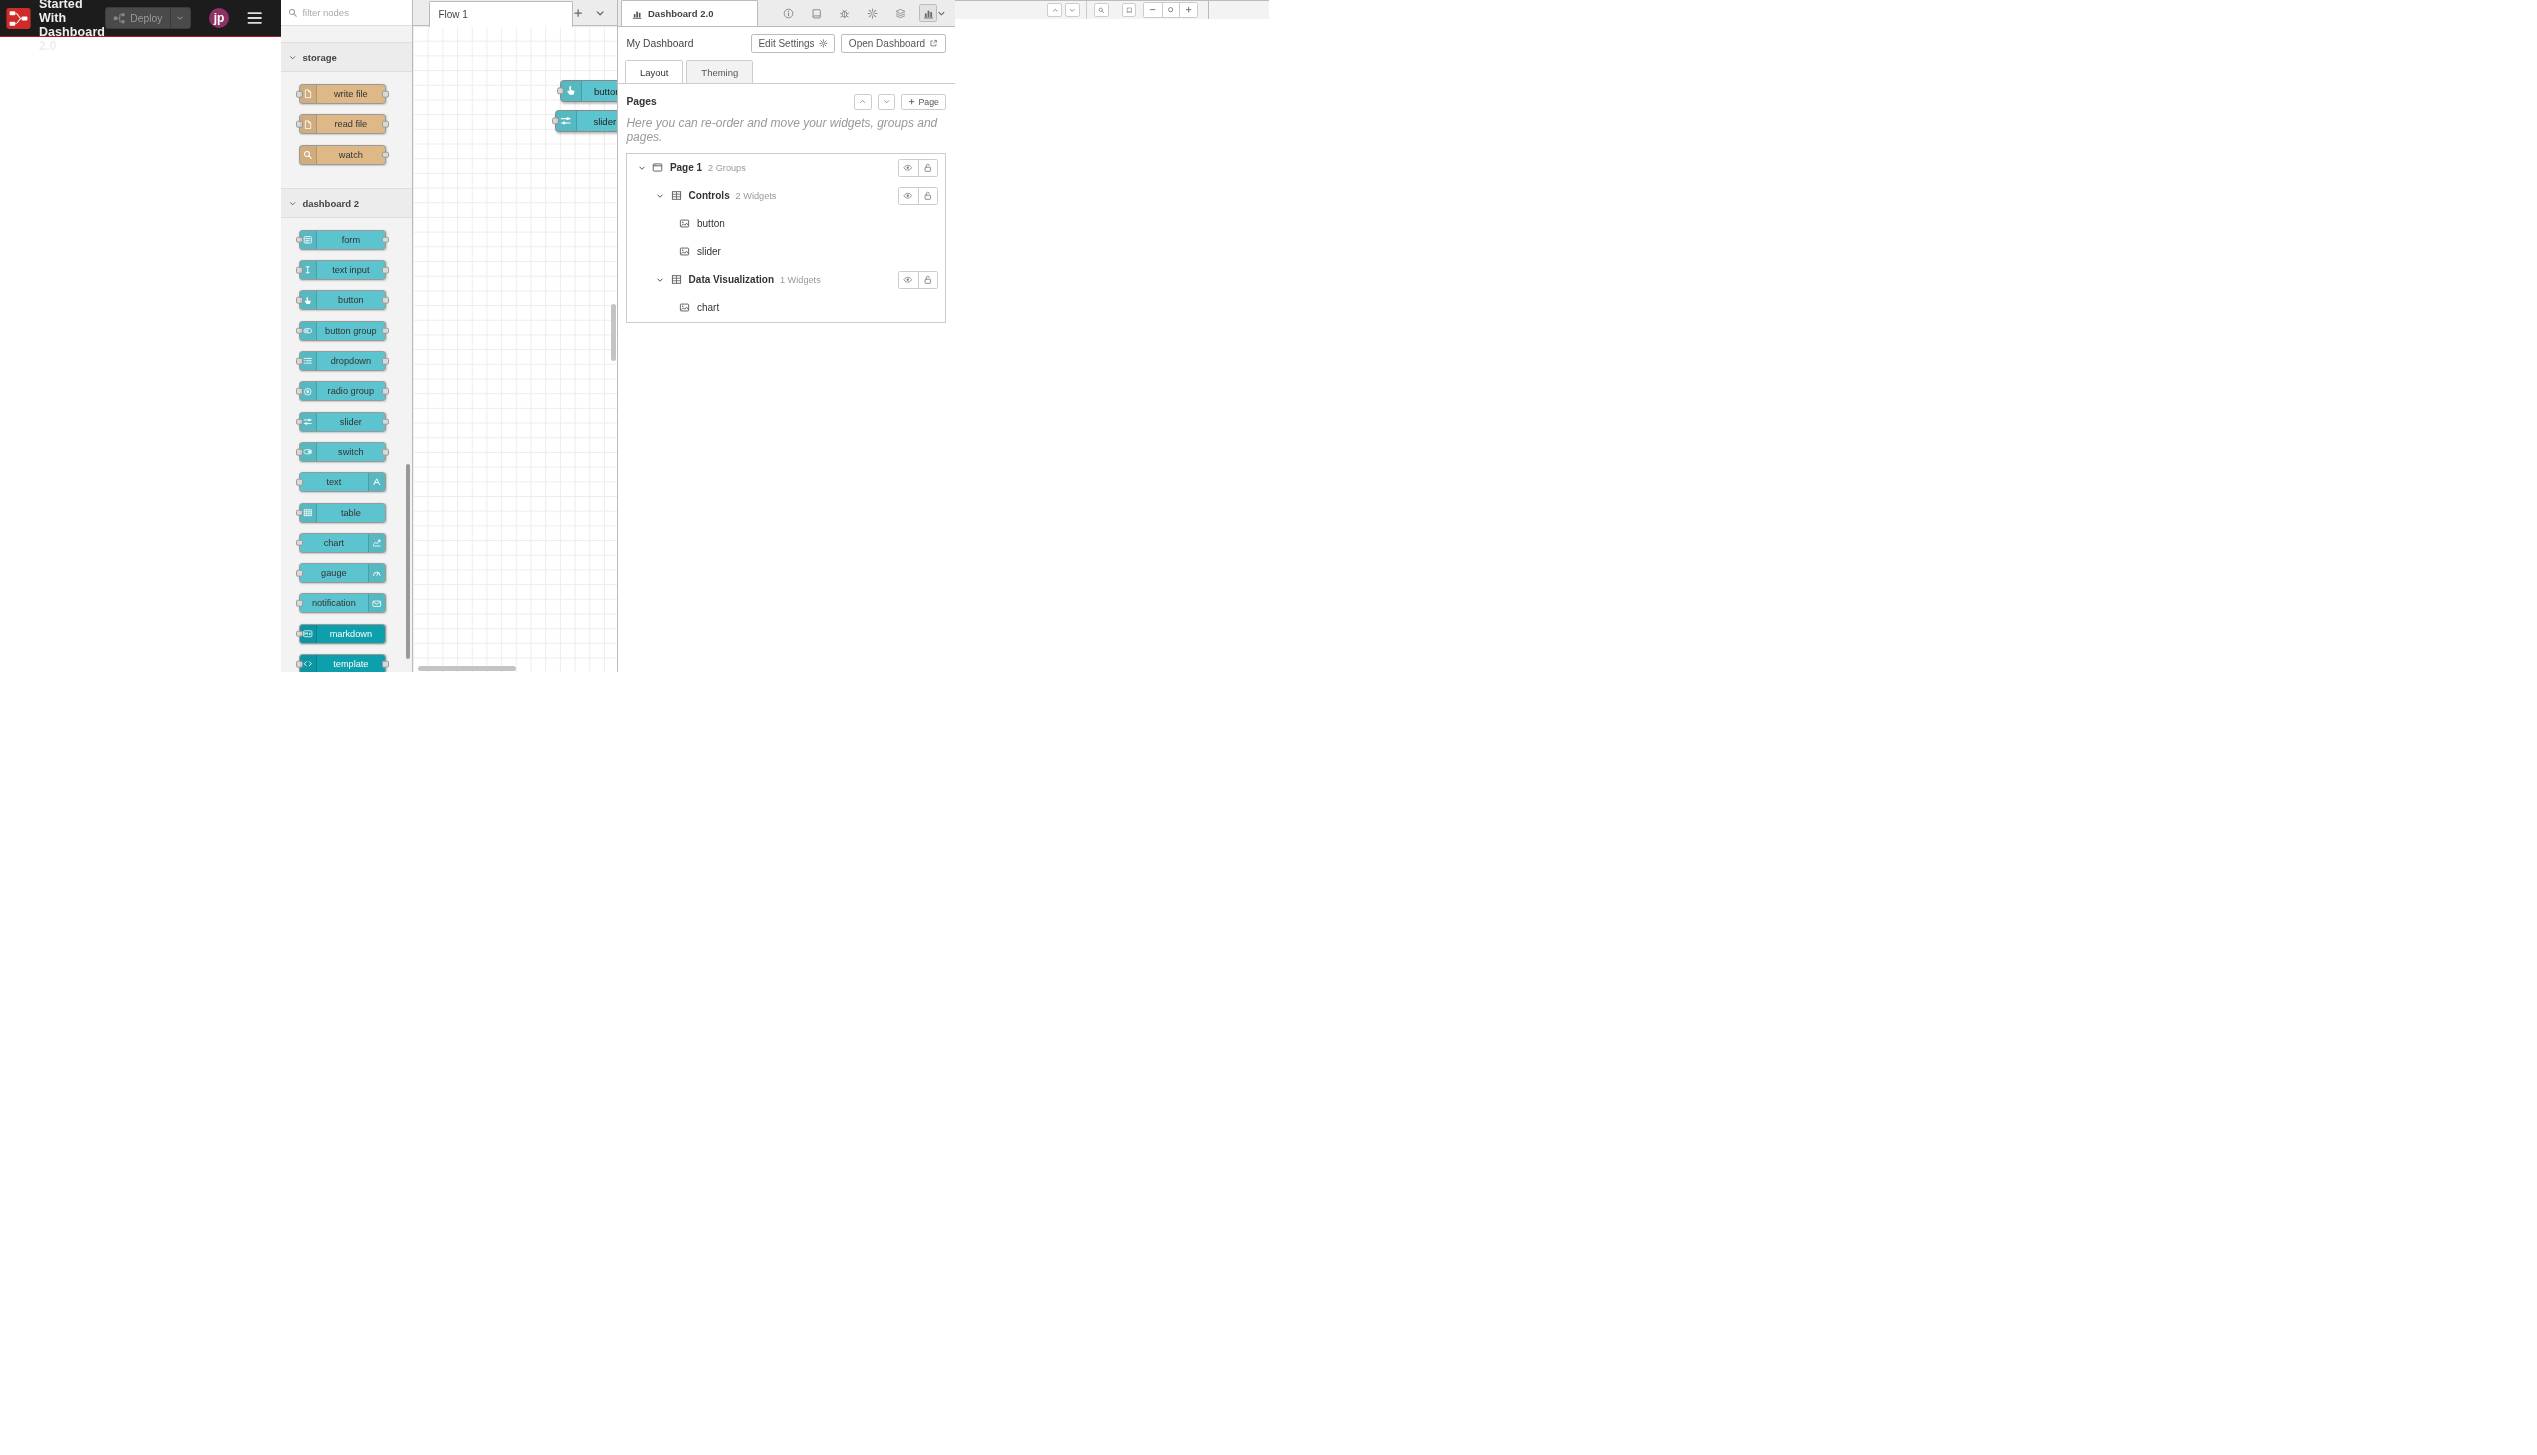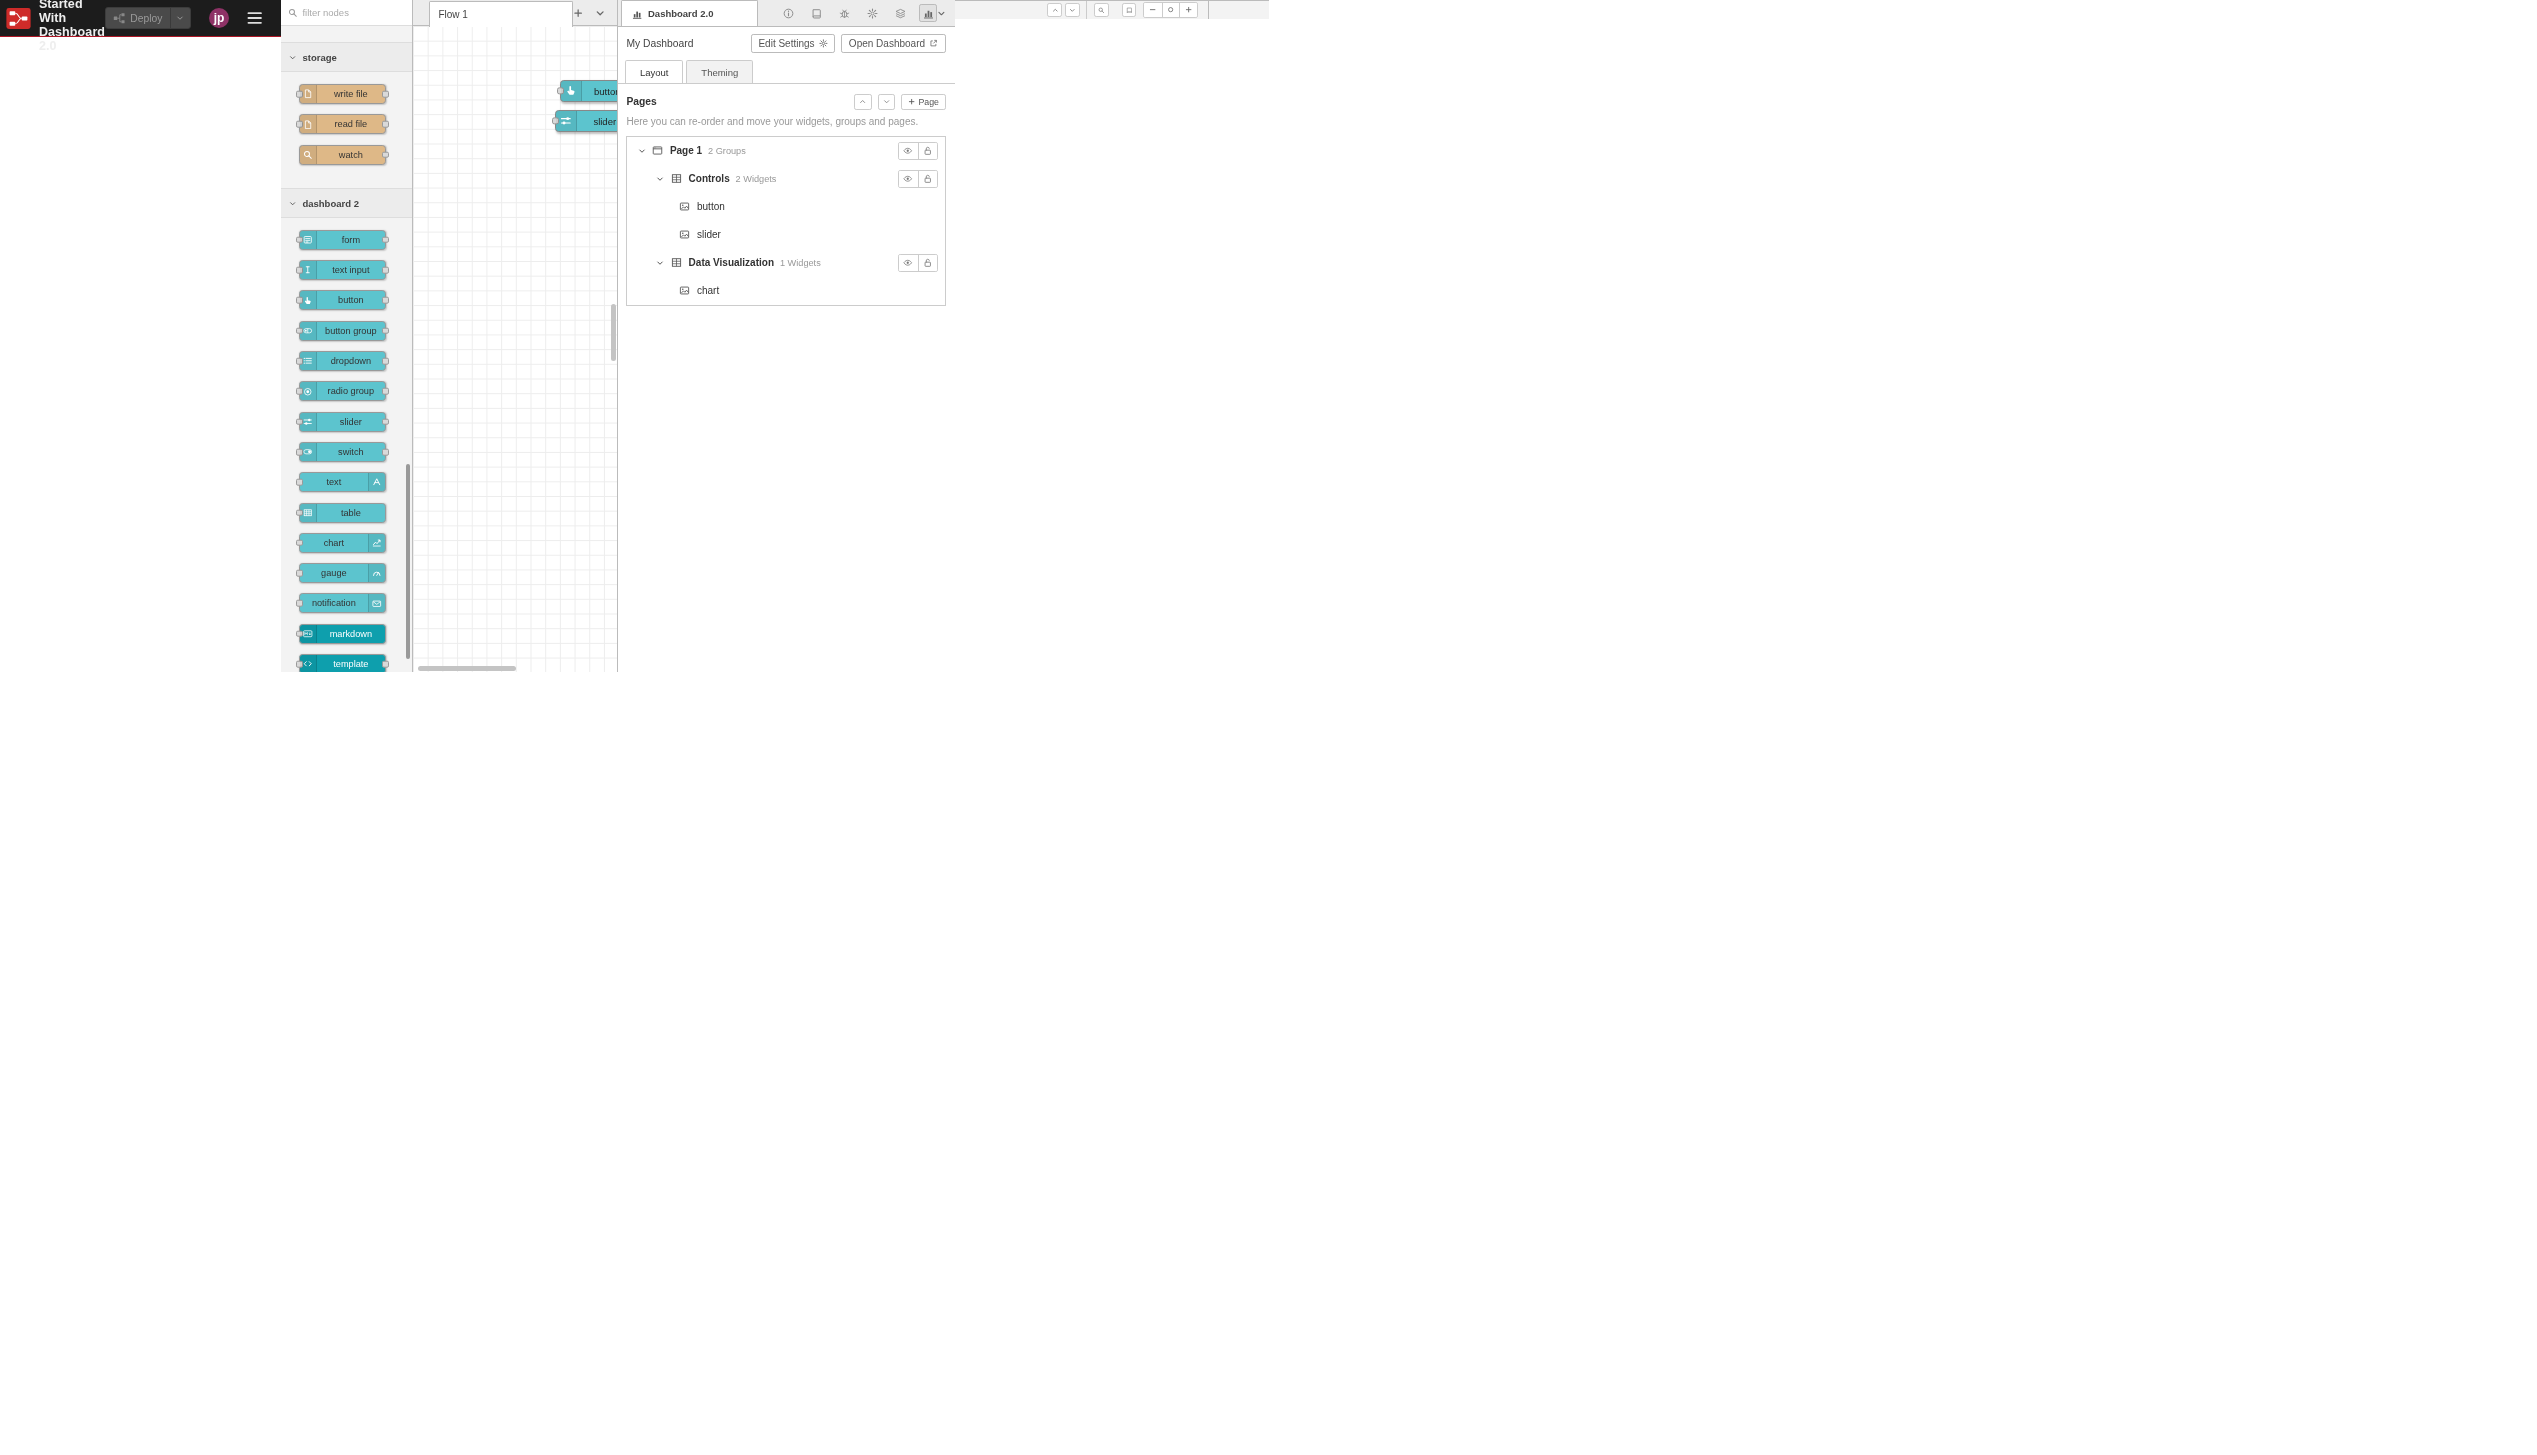--- a/index.html
+++ b/index.html
@@ -125,21 +125,21 @@
   .stab.active { z-index:1; background:#fff; color:#333; }
   .pages-row { display:flex; align-items:center; padding:10.3px 8.8px 1.5px; }
   .pages-title { font-size:10.3px; font-weight:bold; color:#333; }
   .pages-actions { margin-left:auto; display:flex; align-items:center; gap:6px; }
   .pbtn { width:17.6px; height:16px; border:0.7px solid #ccc; background:#fff; border-radius:2.2px;
     color:#888; display:flex; align-items:center; justify-content:center; cursor:pointer; }
   .pbtn svg { width:7.3px; height:7.3px; }
   .add-page { display:inline-flex; align-items:center; gap:2.9px; height:16px; padding:0 5.9px;
     border:0.7px solid #ccc; background:#fff; border-radius:2.2px; font-size:8.8px; color:#555; cursor:pointer; }
   .add-page .ic { display:flex; } .add-page .ic svg { width:7.3px; height:7.3px; }
-  .pages-help { padding:5.1px 8.8px 7.3px; font-size:10px; color:#999; }
+  .pages-help { padding:5.1px 8.8px 7.3px; font-size:12px; color:#999; font-style:italic; }
   .tree { margin:1.5px 8.8px 0; border:0.7px solid #ccc; background:#fff; }
   .trow { height:28px; display:flex; align-items:center; font-size:10px; color:#333; cursor:pointer; }
   .trow[data-depth="0"] { padding-left:10.3px; }
   .trow[data-depth="1"] { padding-left:29px; }
   .trow[data-depth="2"] { padding-left:52px; }
   .trow .chev { width:8px; color:#555; margin-right:6.6px; display:flex; }
   .trow .chev svg { width:8px; height:8px; }
   .ticon { color:#555; margin-right:6.6px; display:flex; }
   .ticon svg { width:11px; height:11px; }
   .tname { font-weight:bold; }

